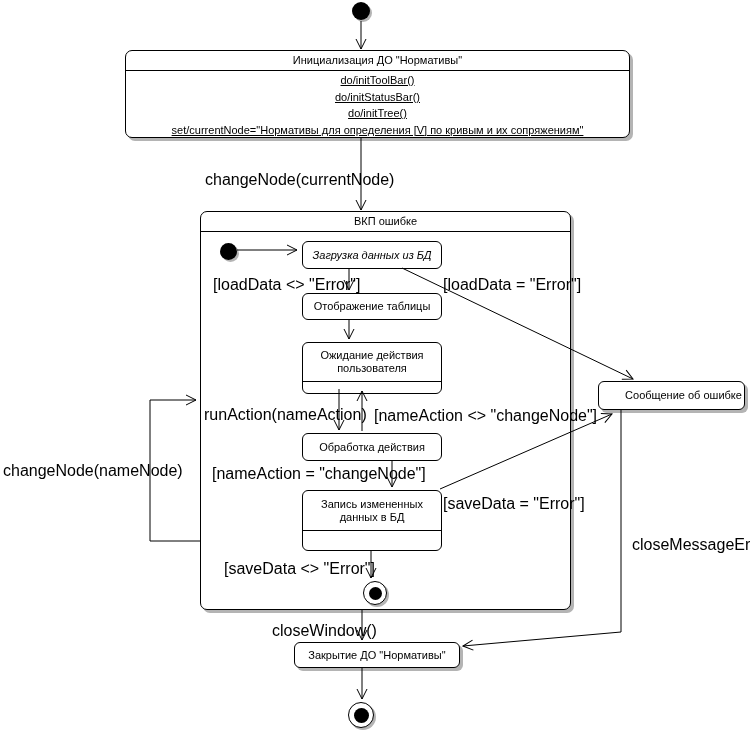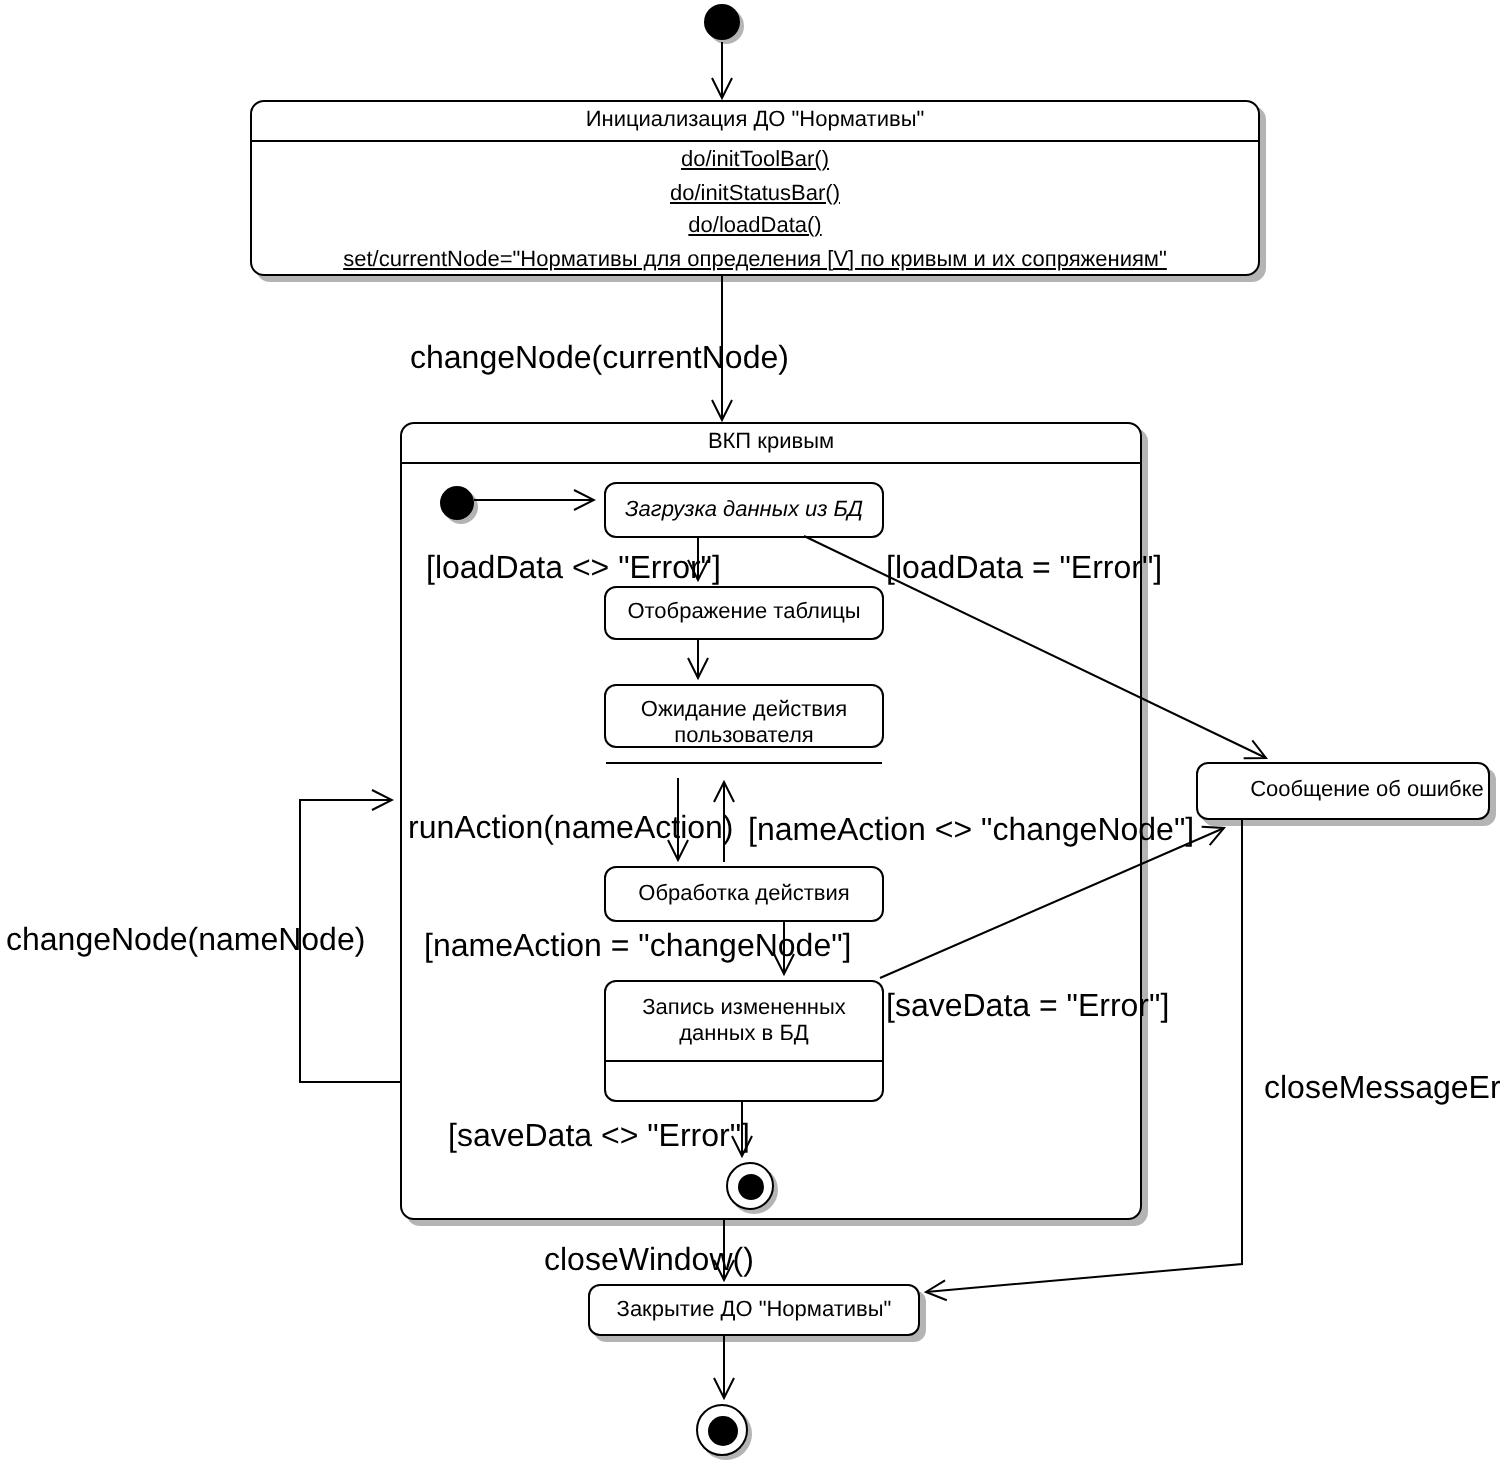--- a/index.html
+++ b/index.html
@@ -95,39 +95,39 @@
 
 <div id="diagram">
 
   <div class="dot" style="left:352px; top:2px; width:18px; height:18px;"></div>
 
   <div class="state" style="left:125px; top:50px; width:505px; height:88px;">
     <div class="title">Инициализация ДО "Нормативы"</div>
     <div class="init-actions">
       <div>do/initToolBar()</div>
       <div>do/initStatusBar()</div>
-      <div>do/loadData()</div>
+      <div>do/initTree()</div>
       <div>set/currentNode="Нормативы для определения [V] по кривым и их сопряжениям"</div>
     </div>
   </div>
 
   <div class="state" style="left:200px; top:211px; width:371px; height:399px;">
-    <div class="title">ВКП кривым</div>
+    <div class="title">ВКП ошибке</div>
 
     <div class="dot" style="left:19px; top:31px; width:17px; height:17px;"></div>
 
     <div class="state simple" style="left:101px; top:29px; width:140px; height:28px; box-shadow:none;font-style:italic;">
       <span>Загрузка данных из БД</span>
     </div>
 
     <div class="state simple" style="left:101px; top:81px; width:140px; height:27px; box-shadow:none;">
       <span>Отображение таблицы</span>
     </div>
 
-    <div class="state compartmented" style="left:101px; top:130px; width:140px; height:32px; box-shadow:none;">
+    <div class="state compartmented" style="left:101px; top:130px; width:140px; height:52px; box-shadow:none;">
       <div class="body multiline" style="height:39px;">Ожидание действия
 пользователя</div>
     </div>
 
     <div class="state simple" style="left:101px; top:221px; width:140px; height:28px; box-shadow:none;">
       <span>Обработка действия</span>
     </div>
 
     <div class="state compartmented" style="left:101px; top:278px; width:140px; height:61px; box-shadow:none;">
       <div class="body multiline" style="height:40px;">Запись измененных

